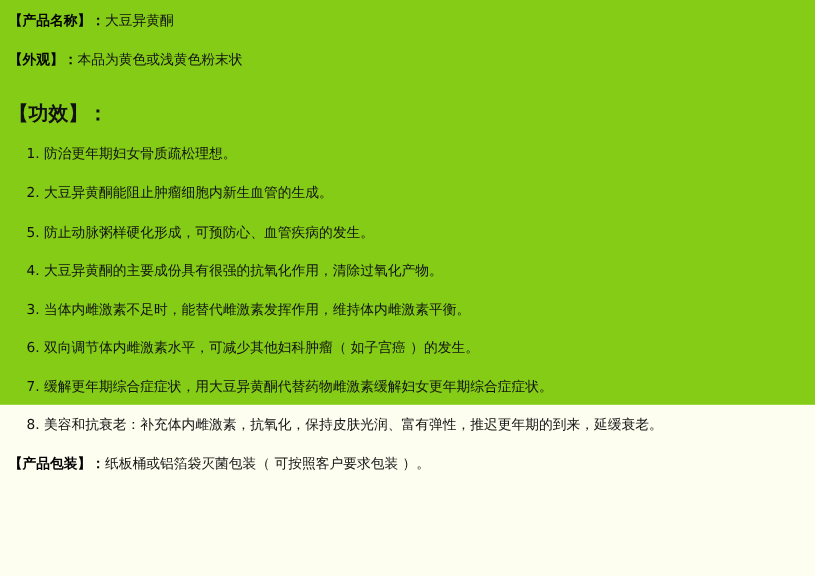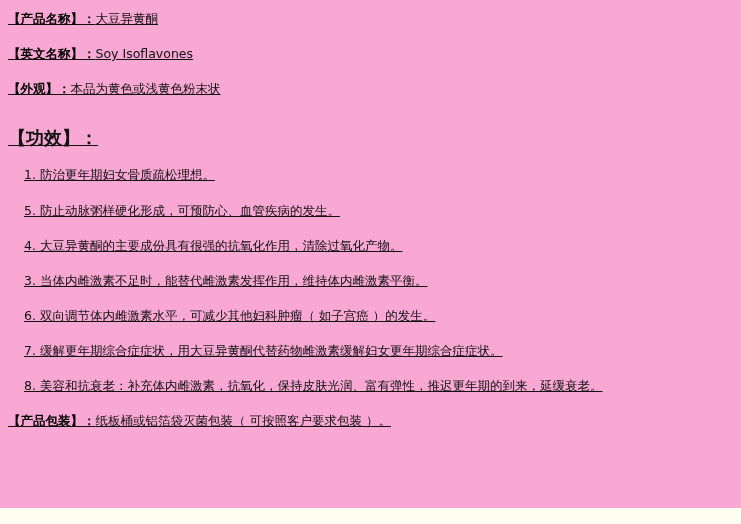--- a/index.html
+++ b/index.html
@@ -10,24 +10,23 @@
     width: 741px;
     height: 524px;
     background: #fdfdf0;
     font-family: "DejaVu Sans", "Liberation Sans", sans-serif;
     color: #111111;
     overflow: hidden;
   }
   .page {
     box-sizing: border-box;
     width: 741px;
-    height: 508px;
+    height: 368px;
     padding: 10px 8px 0 8px;
-    background: #f9a8d4;
-    text-decoration: underline;
+    background: #84cc16;
   }
   .row {
     display: block;
     font-size: 12.5px;
     line-height: 1.45;
     margin: 0 0 17px 0;
     color: #111;
   }
   .row.tight {
     margin-bottom: 28px;
@@ -71,34 +70,32 @@
 </style>
 </head>
 <body>
 
 <div class="page">
 
   <div class="row">
     <span class="label">【产品名称】：</span><span class="value">大豆异黄酮</span>
   </div>
 
-  <div class="row">
-    <span class="label">【英文名称】：</span><span class="value">Soy  Isoflavones</span>
-  </div>
 
 
   <div class="row tight">
     <span class="label">【外观】：</span><span class="value">本品为黄色或浅黄色粉末状</span>
   </div>
 
 
   <div class="section-title">【功效】：</div>
 
   <ul class="list">
     <li>1. 防治更年期妇女骨质疏松理想。</li>
+    <li>2. 大豆异黄酮能阻止肿瘤细胞内新生血管的生成。</li>
     <li>5. 防止动脉粥样硬化形成，可预防心、血管疾病的发生。</li>
     <li>4. 大豆异黄酮的主要成份具有很强的抗氧化作用，清除过氧化产物。</li>
     <li>3. 当体内雌激素不足时，能替代雌激素发挥作用，维持体内雌激素平衡。</li>
     <li>6. 双向调节体内雌激素水平，可减少其他妇科肿瘤（ 如子宫癌 ）的发生。</li>
     <li>7. 缓解更年期综合症症状，用大豆异黄酮代替药物雌激素缓解妇女更年期综合症症状。</li>
     <li>8. 美容和抗衰老：补充体内雌激素，抗氧化，保持皮肤光润、富有弹性，推迟更年期的到来，延缓衰老。</li>
   </ul>
 
   <div class="pkg">
     <span class="label">【产品包装】：</span><span class="value">纸板桶或铝箔袋灭菌包装（ 可按照客户要求包装 ）。</span>

